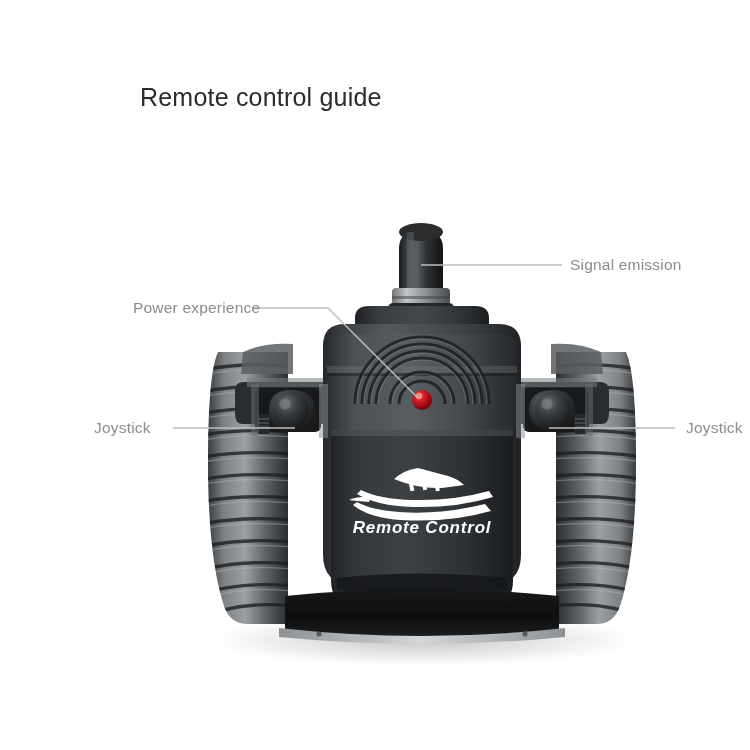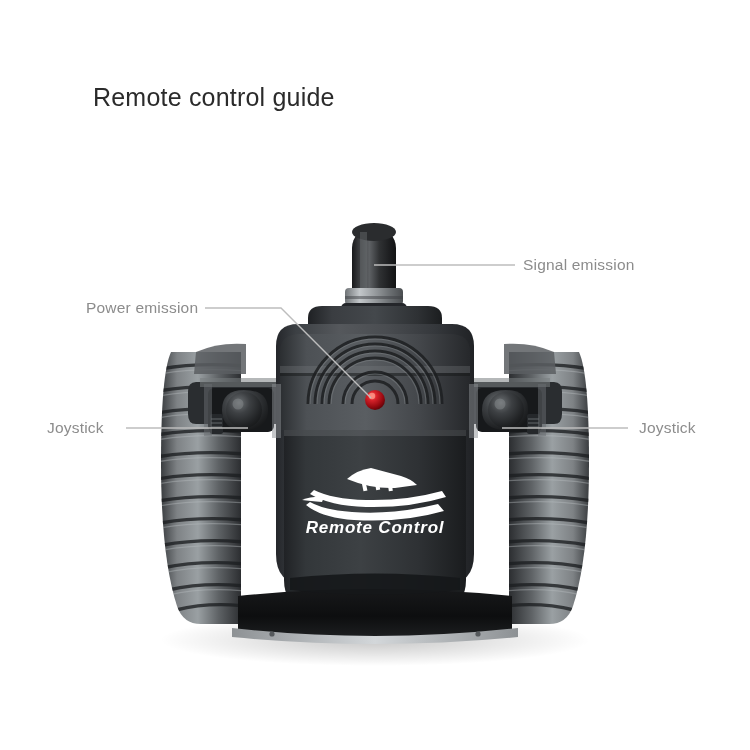--- a/index.html
+++ b/index.html
@@ -13,20 +13,21 @@
     position: relative;
     overflow: hidden;
     font-family: "Liberation Sans", sans-serif;
     -webkit-font-smoothing: antialiased;
   }
 
   #page {
     position: absolute;
     inset: 0;
     background: #ffffff;
+    margin-left: 47px;
   }
 
   
   .heading {
     position: absolute;
     left: 93px;
     top: 82px;
     width: 560px;
   }
   .page-title {
@@ -381,19 +382,19 @@
       <path d="M205,308 L281,308 L371,398"></path>
 
       <line x1="126" y1="428" x2="248" y2="428"></line>
 
       <line x1="502" y1="428" x2="628" y2="428"></line>
     </g>
   </svg>
 
   <div class="annot annot-signal">Signal emission</div>
 
-  <div class="annot annot-power">Power emission</div>
+  <div class="annot annot-power">Power experience</div>
 
   <div class="annot annot-joystick-l">Joystick</div>
 
   <div class="annot annot-joystick-r">Joystick</div>
 
 </div>
 
 </body></html>

